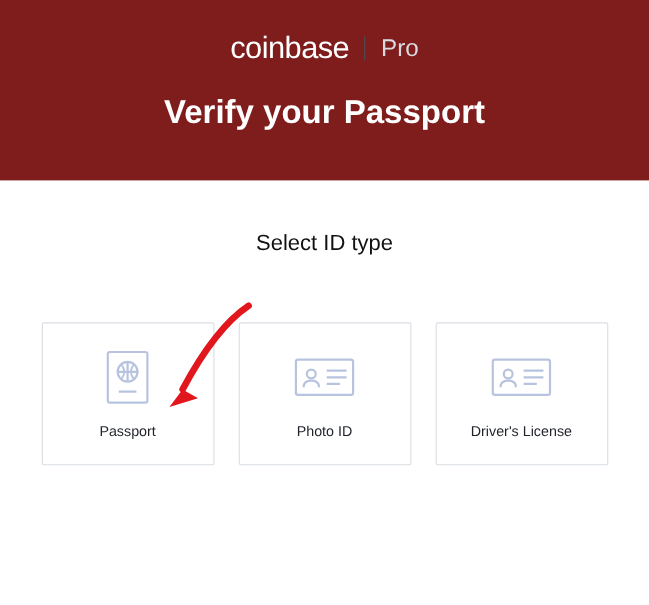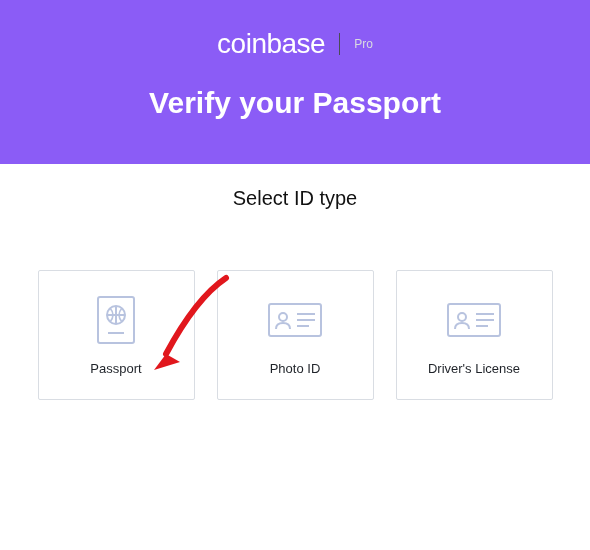--- a/index.html
+++ b/index.html
@@ -5,21 +5,21 @@
   html, body {
     margin: 0;
     padding: 0;
     width: 590px;
     height: 550px;
     font-family: -apple-system, BlinkMacSystemFont, "Segoe UI", Helvetica, Arial, sans-serif;
     background: #fff;
     color: #111;
   }
   .header {
-    background: #8b5cf6;
+    background: #7f1d1d;
     color: #fff;
     text-align: center;
     padding: 28px 10px 44px 10px;
   }
   .brand {
     display: flex;
     align-items: center;
     justify-content: center;
     gap: 14px;
   }
@@ -28,31 +28,31 @@
     font-weight: 500;
     letter-spacing: -0.5px;
   }
   .brand-sep {
     width: 1px;
     height: 22px;
     background: #4a4d55;
     display: inline-block;
   }
   .brand-sub {
-    font-size: 12px;
+    font-size: 22px;
     font-weight: 300;
     color: #d9dbe0;
   }
   .page-title {
     font-size: 30px;
     font-weight: 700;
     margin-top: 26px;
   }
   .content {
-    padding: 23px 30px 30px 30px;
+    padding: 46px 30px 30px 30px;
     position: relative;
   }
   .section-title {
     text-align: center;
     font-size: 20px;
     font-weight: 500;
     color: #111;
     margin-bottom: 60px;
   }
   .options {

